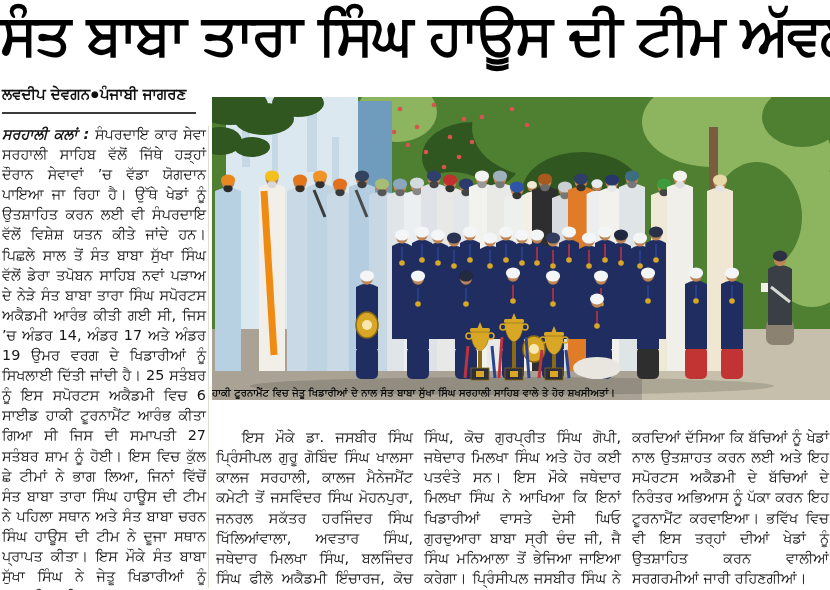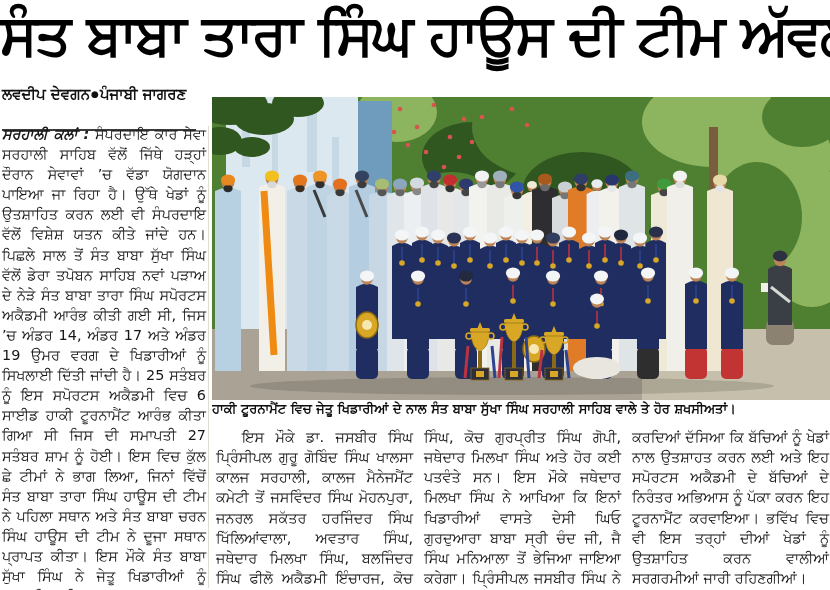--- a/index.html
+++ b/index.html
@@ -8,34 +8,34 @@
     font-family:"DejaVu Sans","Liberation Sans",sans-serif;color:#121212;
   }
   .headline{
     position:absolute;top:-4px;left:0;width:830px;
     font-size:56px;font-weight:700;letter-spacing:-2px;white-space:nowrap;
     line-height:1.4;color:#000;
   }
   .byline{
     position:absolute;top:85px;left:2px;width:194px;
     font-size:15px;font-weight:700;color:#111;
-    border-bottom:2px solid #3c3c3c;padding-bottom:26px;
+    border-bottom:2px solid #3c3c3c;padding-bottom:9px;
   }
   .byline .sep{font-size:9px;vertical-align:2px;padding:0 1px;}
   .left-col{
     position:absolute;top:124px;left:2px;width:204px;
     font-size:14.4px;line-height:1.395;text-align:justify;color:#161616;
   }
   .dateline{font-weight:700;font-style:italic;}
   .v-rule{position:absolute;left:208px;top:126px;width:1px;height:462px;background:#ddddd0;}
   .photo-wrap{position:absolute;left:212px;top:97px;width:618px;height:303px;background:#c8d6c0;}
   .photo-wrap svg{display:block;width:618px;height:303px;}
   .caption{
-    position:absolute;left:212px;top:401px;width:618px;
-    font-size:13px;font-weight:700;color:#0e0e0e;white-space:nowrap;overflow:hidden;
+    position:absolute;left:212px;top:387px;width:618px;
+    font-size:10px;font-weight:700;color:#0e0e0e;white-space:nowrap;overflow:hidden;
   }
   .bottom-cols{
     position:absolute;left:216px;top:427px;width:614px;
     display:flex;gap:11px;
   }
   .bcol{
     width:197px;font-size:14.4px;line-height:1.4;text-align:justify;color:#161616;
   }
   .bcol.first{text-indent:26px;}
 </style>

